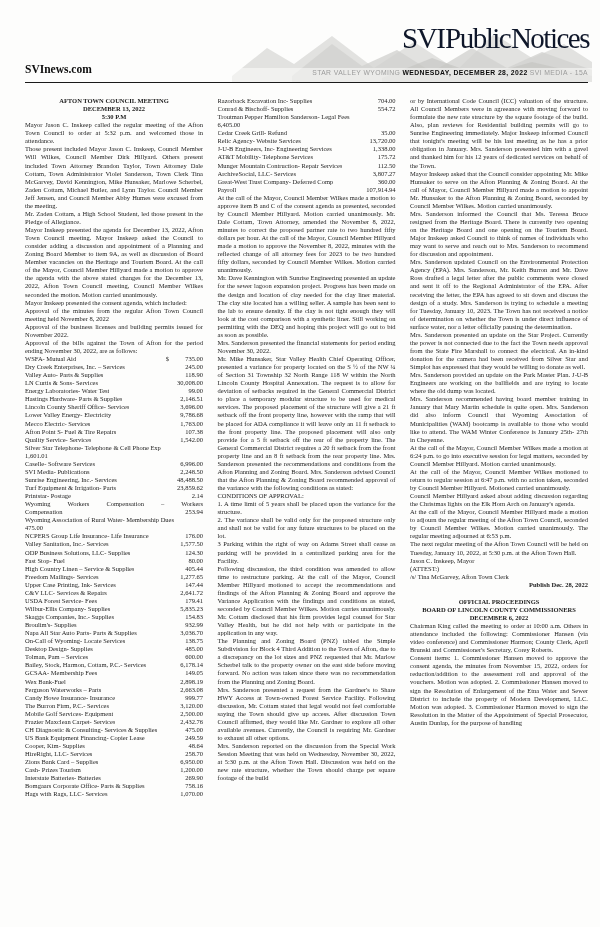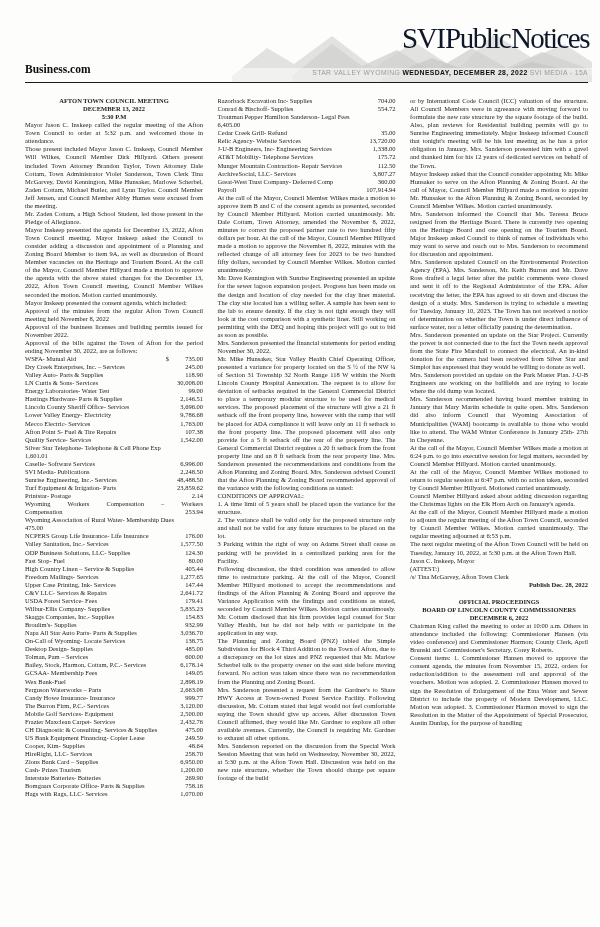--- a/index.html
+++ b/index.html
@@ -39,21 +39,21 @@
   <svg width="360" height="64" viewBox="0 0 360 64" xmlns="http://www.w3.org/2000/svg">
     <polygon points="0,58 35,30 62,46 100,18 142,50 182,24 225,52 262,16 300,40 332,26 360,44 360,64 0,64" fill="#e2e2e0"></polygon>
     <polygon points="60,58 100,26 130,48 165,32 200,54 240,30 275,50 310,34 360,52 360,64 60,64" fill="#d2d2cf" fill-opacity="0.8"></polygon>
     <polygon points="150,60 200,40 250,58 300,44 360,58 360,64 150,64" fill="#c3c3c0" fill-opacity="0.6"></polygon>
     <rect x="0" y="50" width="360" height="14" fill="#fdfdfc" fill-opacity="0.55"></rect>
   </svg>
 </div>
 
 <h1 class="masthead">SVI Public Notices</h1>
 
-<div class="site">Business.com</div>
+<div class="site">SVInews.com</div>
 
 <div class="dateline">
   <span>STAR VALLEY WYOMING </span><span class="b">WEDNESDAY, DECEMBER 28, 2022</span><span> SVI MEDIA - 15A</span>
 </div>
 
 <div class="rule"></div>
 
 <div class="cols">
   <div class="col">
       <div class="h">

